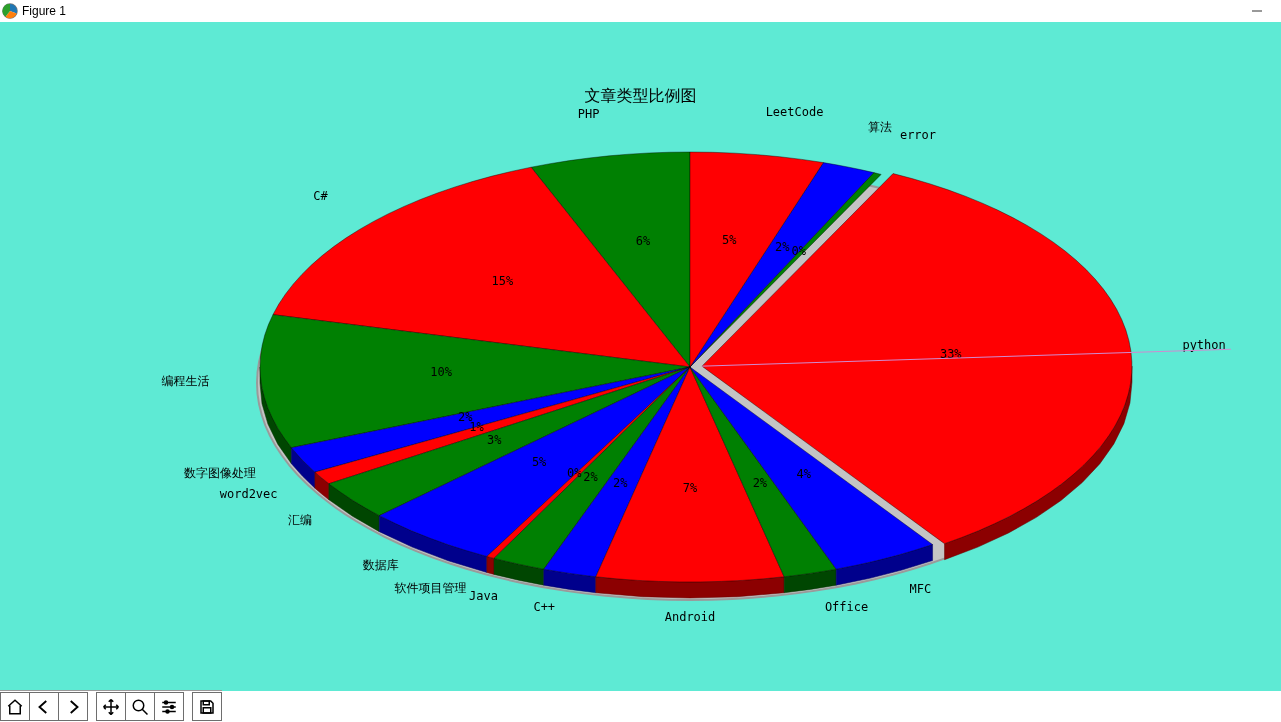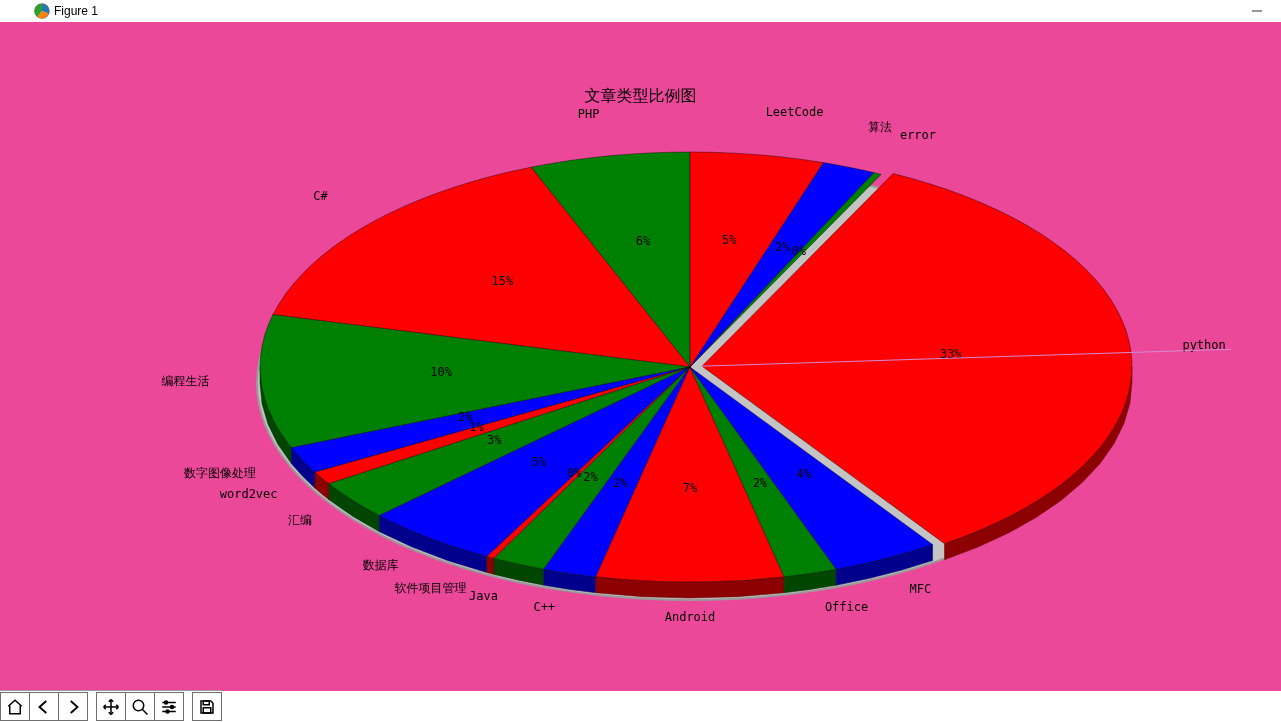--- a/index.html
+++ b/index.html
@@ -13,36 +13,35 @@
     position: relative;
     width: 1281px; height: 722px;
     box-sizing: border-box;
   }
   .titlebar {
     position: absolute; top: 0; left: 0; right: 0;
     height: 22px;
     display: flex; align-items: center;
     font-size: 12px;
     color: #000;
-    margin-left: 32px;
   }
   .titlebar .icon {
     width: 16px; height: 16px;
     margin: 0 4px 0 2px;
   }
   .minimize {
     position: absolute; right: 6px; top: 4px;
     width: 36px; height: 14px;
     display: flex; align-items: center; justify-content: center;
     color: #444; font-family: Arial, sans-serif;
   }
   .chart-area {
     position: absolute;
     top: 22px; left: 0; right: 0; bottom: 31px;
-    background: #ec4899;
+    background: #5eead4;
   }
   .chart-title {
     position: absolute;
     top: 64px; left: 0; right: 0;
     text-align: center;
     font-size: 16px;
     color: #000;
     font-family: "SimSun", "宋体", sans-serif;
   }
   svg.pie {

